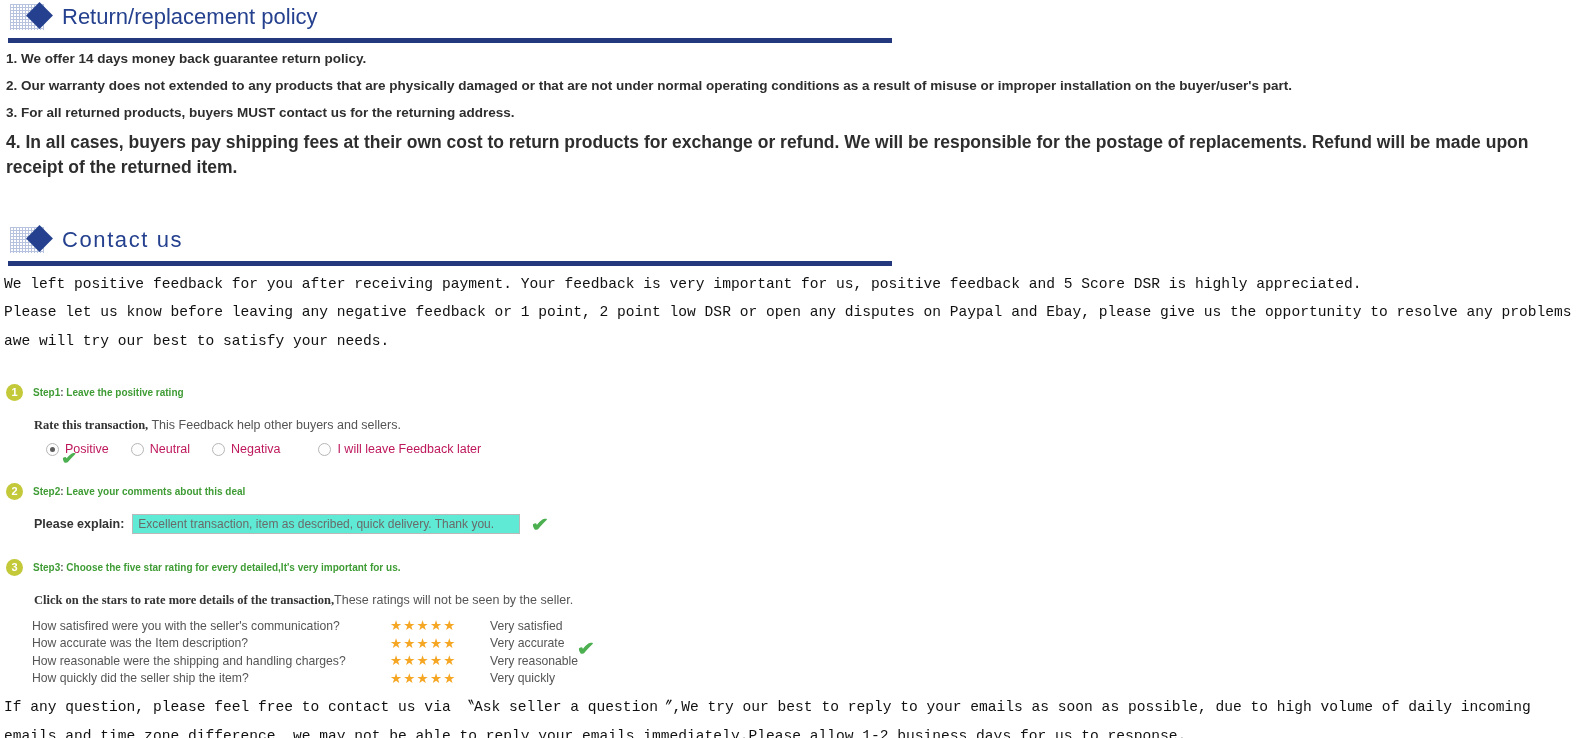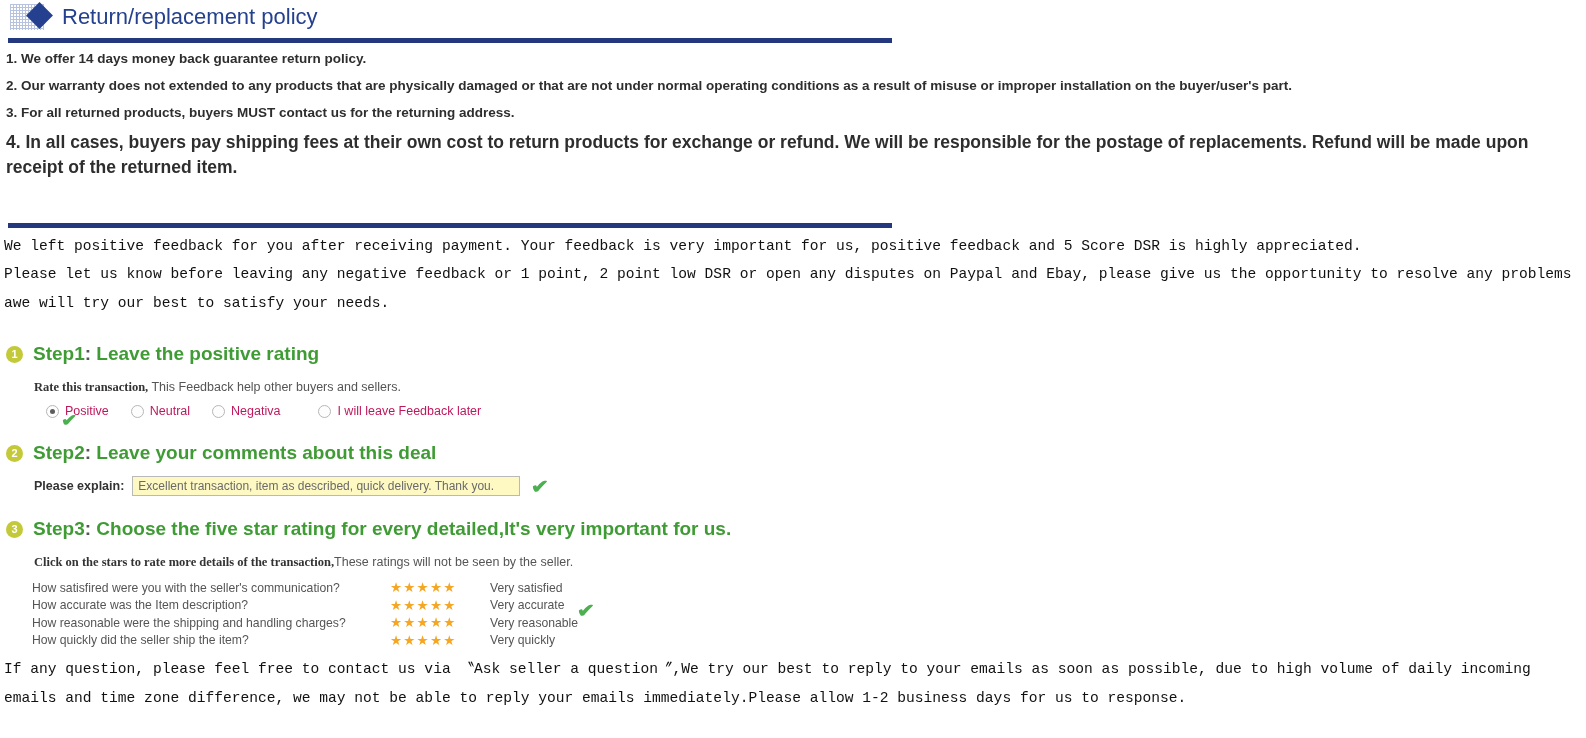--- a/index.html
+++ b/index.html
@@ -111,21 +111,21 @@
     color: #ffffff;
     font-size: 11px;
     font-weight: bold;
     display: flex;
     align-items: center;
     justify-content: center;
     flex: 0 0 auto;
     margin-right: 10px;
   }
   .step-title {
-    font-size: 19px;
+    font-size: 10px;
     font-weight: bold;
     color: #3f9c35;
     white-space: nowrap;
     text-align: right;
   }
 
   .sub-line {
     margin-left: 34px;
     font-size: 12.5px;
     color: #555555;
@@ -202,21 +202,21 @@
     font-size: 12.5px;
     font-weight: bold;
     color: #333333;
     margin-right: 8px;
     white-space: nowrap;
   }
   .explain-input {
     width: 388px;
     height: 20px;
     border: 1px solid #b9b9b9;
-    background: #fef9c3;
+    background: #5eead4;
     font-family: "Liberation Sans", sans-serif;
     font-size: 12px;
     color: #6a6a6a;
     padding: 0 5px;
     box-sizing: border-box;
     line-height: 18px;
   }
   .explain-check { margin-left: 12px; }
 
   
@@ -269,20 +269,27 @@
   <div class="policy">
     <p>1. We offer 14 days money back guarantee return policy.</p>
     <p>2. Our warranty does not extended to any products that are physically damaged or that are not under normal operating conditions as a result of misuse or improper installation on the buyer/user's part.</p>
     <p>3. For all returned products, buyers MUST contact us for the returning address.</p>
     <p class="big">4. In all cases, buyers pay shipping fees at their own cost to return products for exchange or refund. We will be responsible for the postage of replacements. Refund will be made upon receipt of the returned item.</p>
   </div>
 </div>
 
 <div style="margin-top:44px;">
 
+  <div class="section-header">
+    <span class="hdr-icon">
+      <span class="dots"></span>
+      <span class="diamond"></span>
+    </span>
+    <span class="hdr-title spaced">Contact us</span>
+  </div>
   <div class="hdr-rule" style="width:884px"></div>
 
   <div class="mono">
     <p>We left positive feedback for you after receiving payment. Your feedback is very important for us, positive feedback and 5 Score DSR is highly appreciated.</p>
     <p>Please let us know before leaving any negative feedback or 1 point, 2 point low DSR or open any disputes on Paypal and Ebay, please give us the opportunity to resolve any problems awe will try our best to satisfy your needs.</p>
   </div>
 </div>
 
 <div style="margin-top:26px;">
   <div class="step-row">

